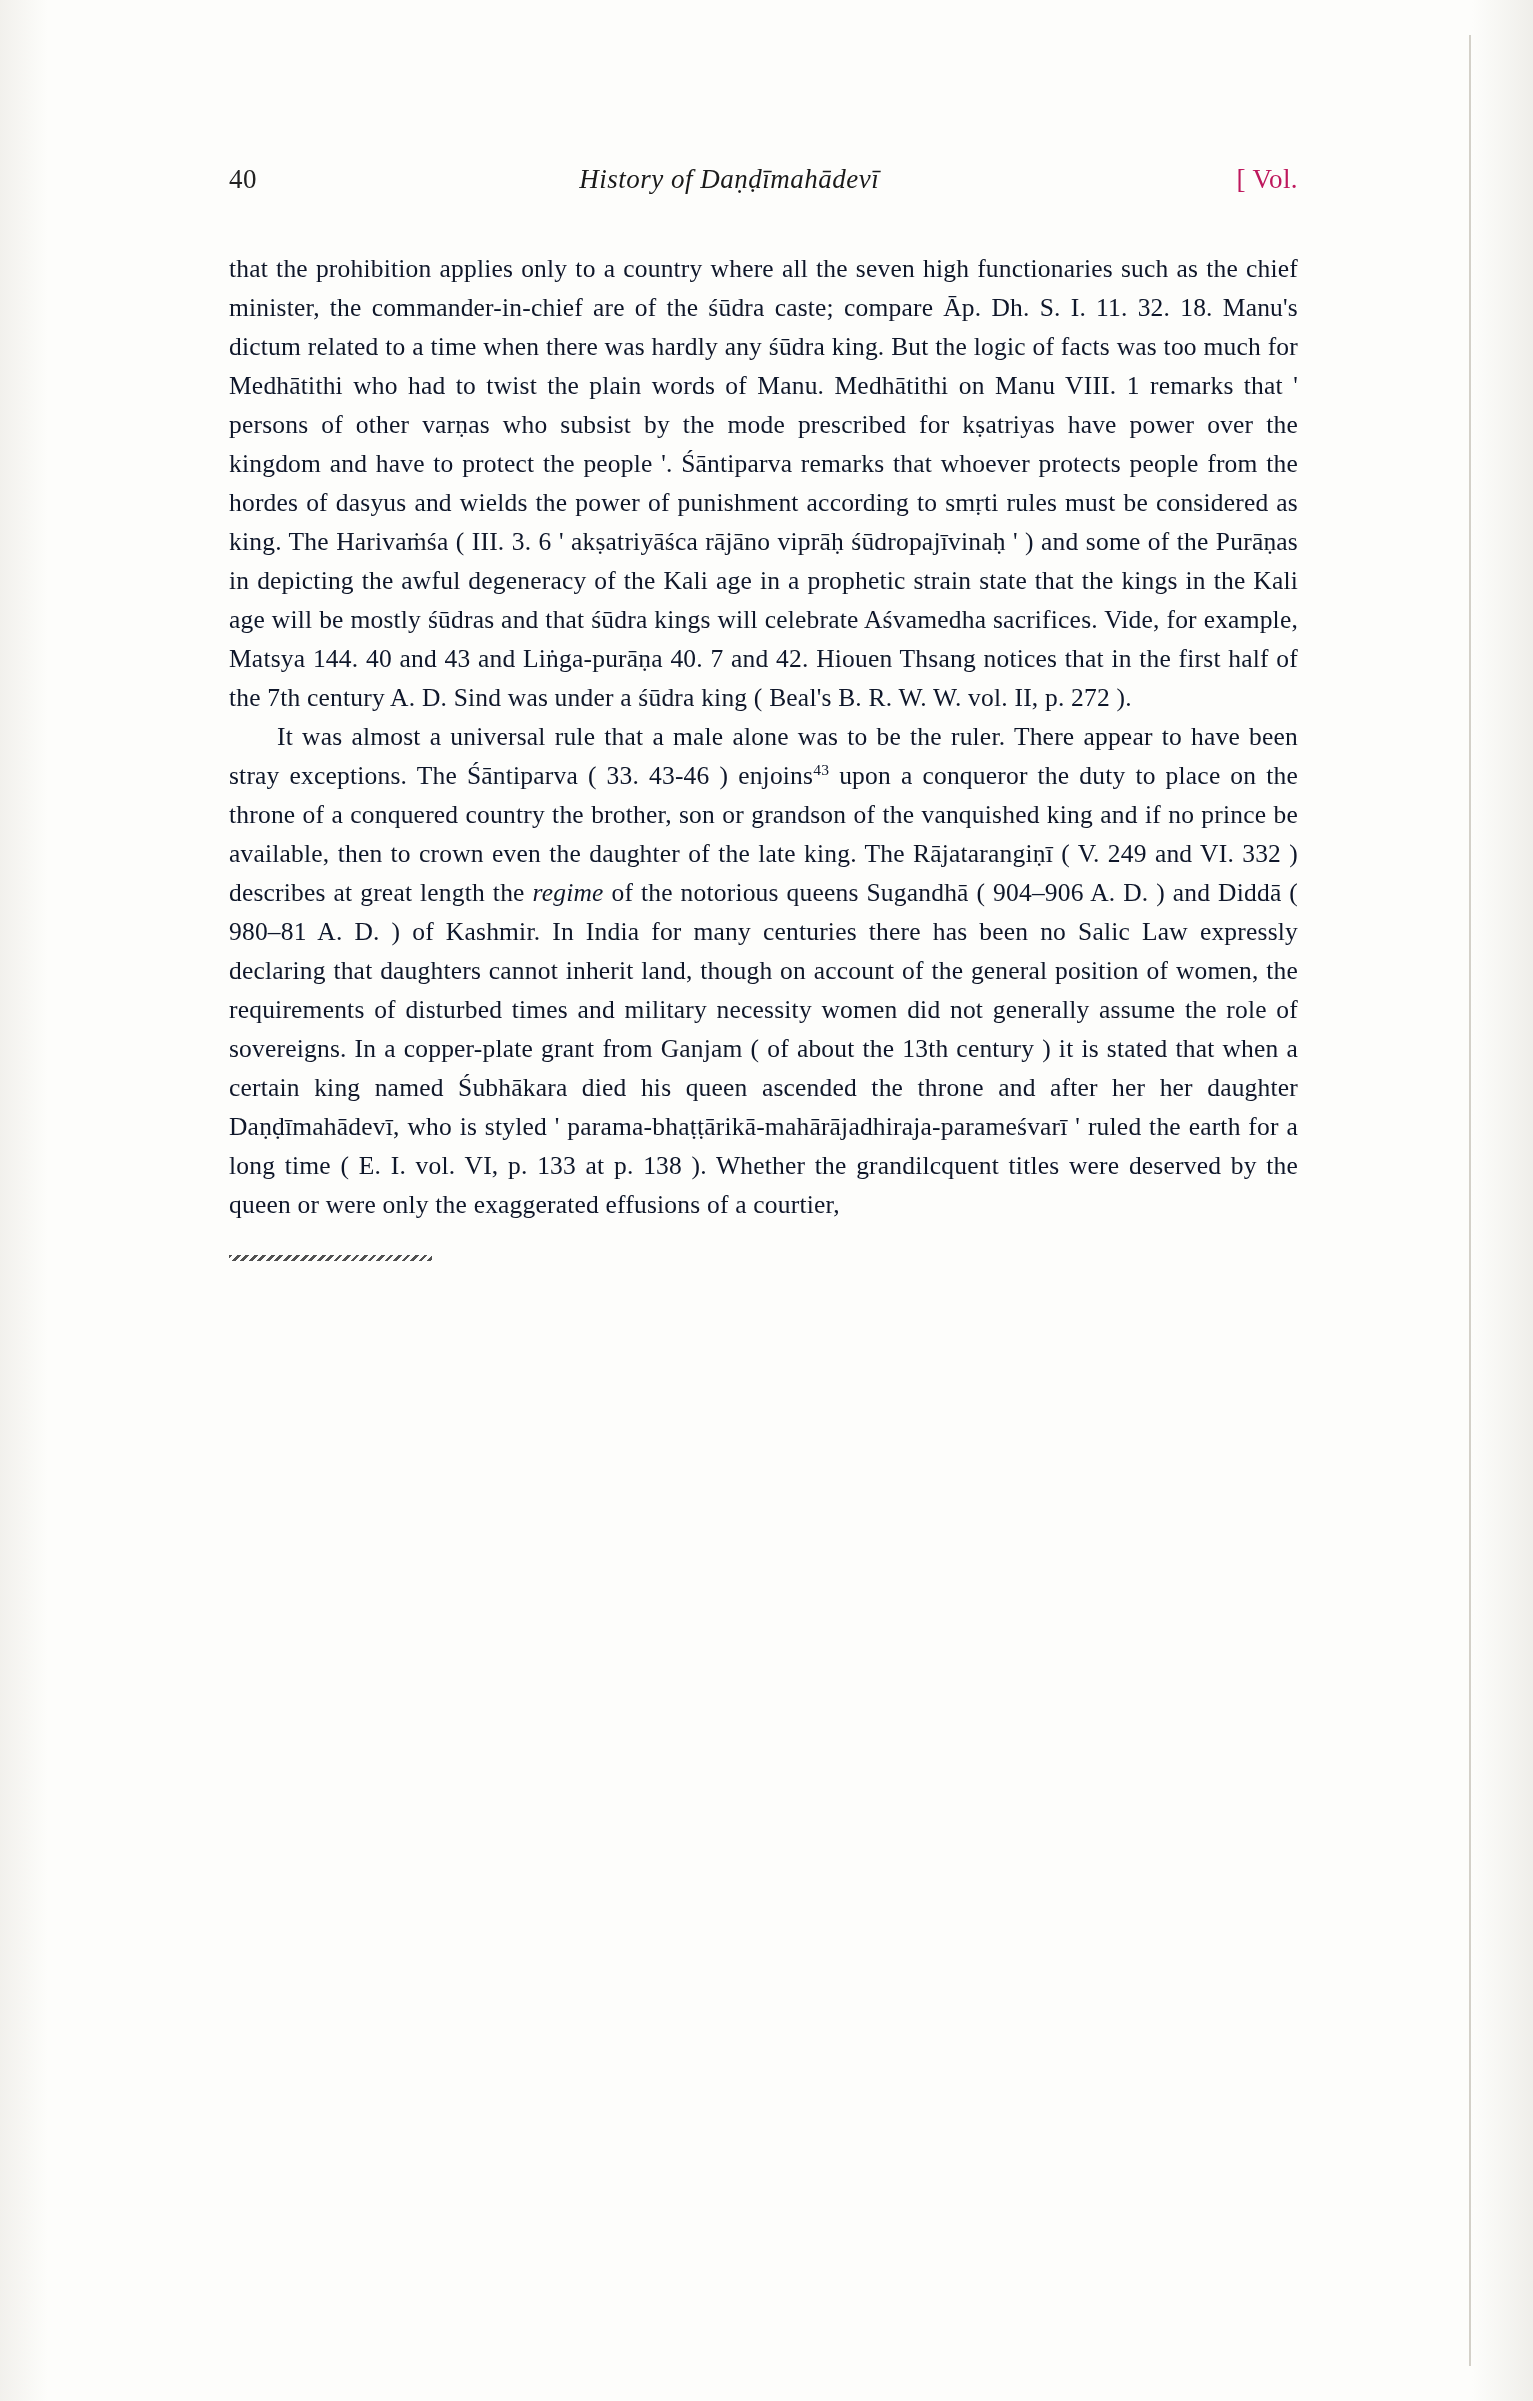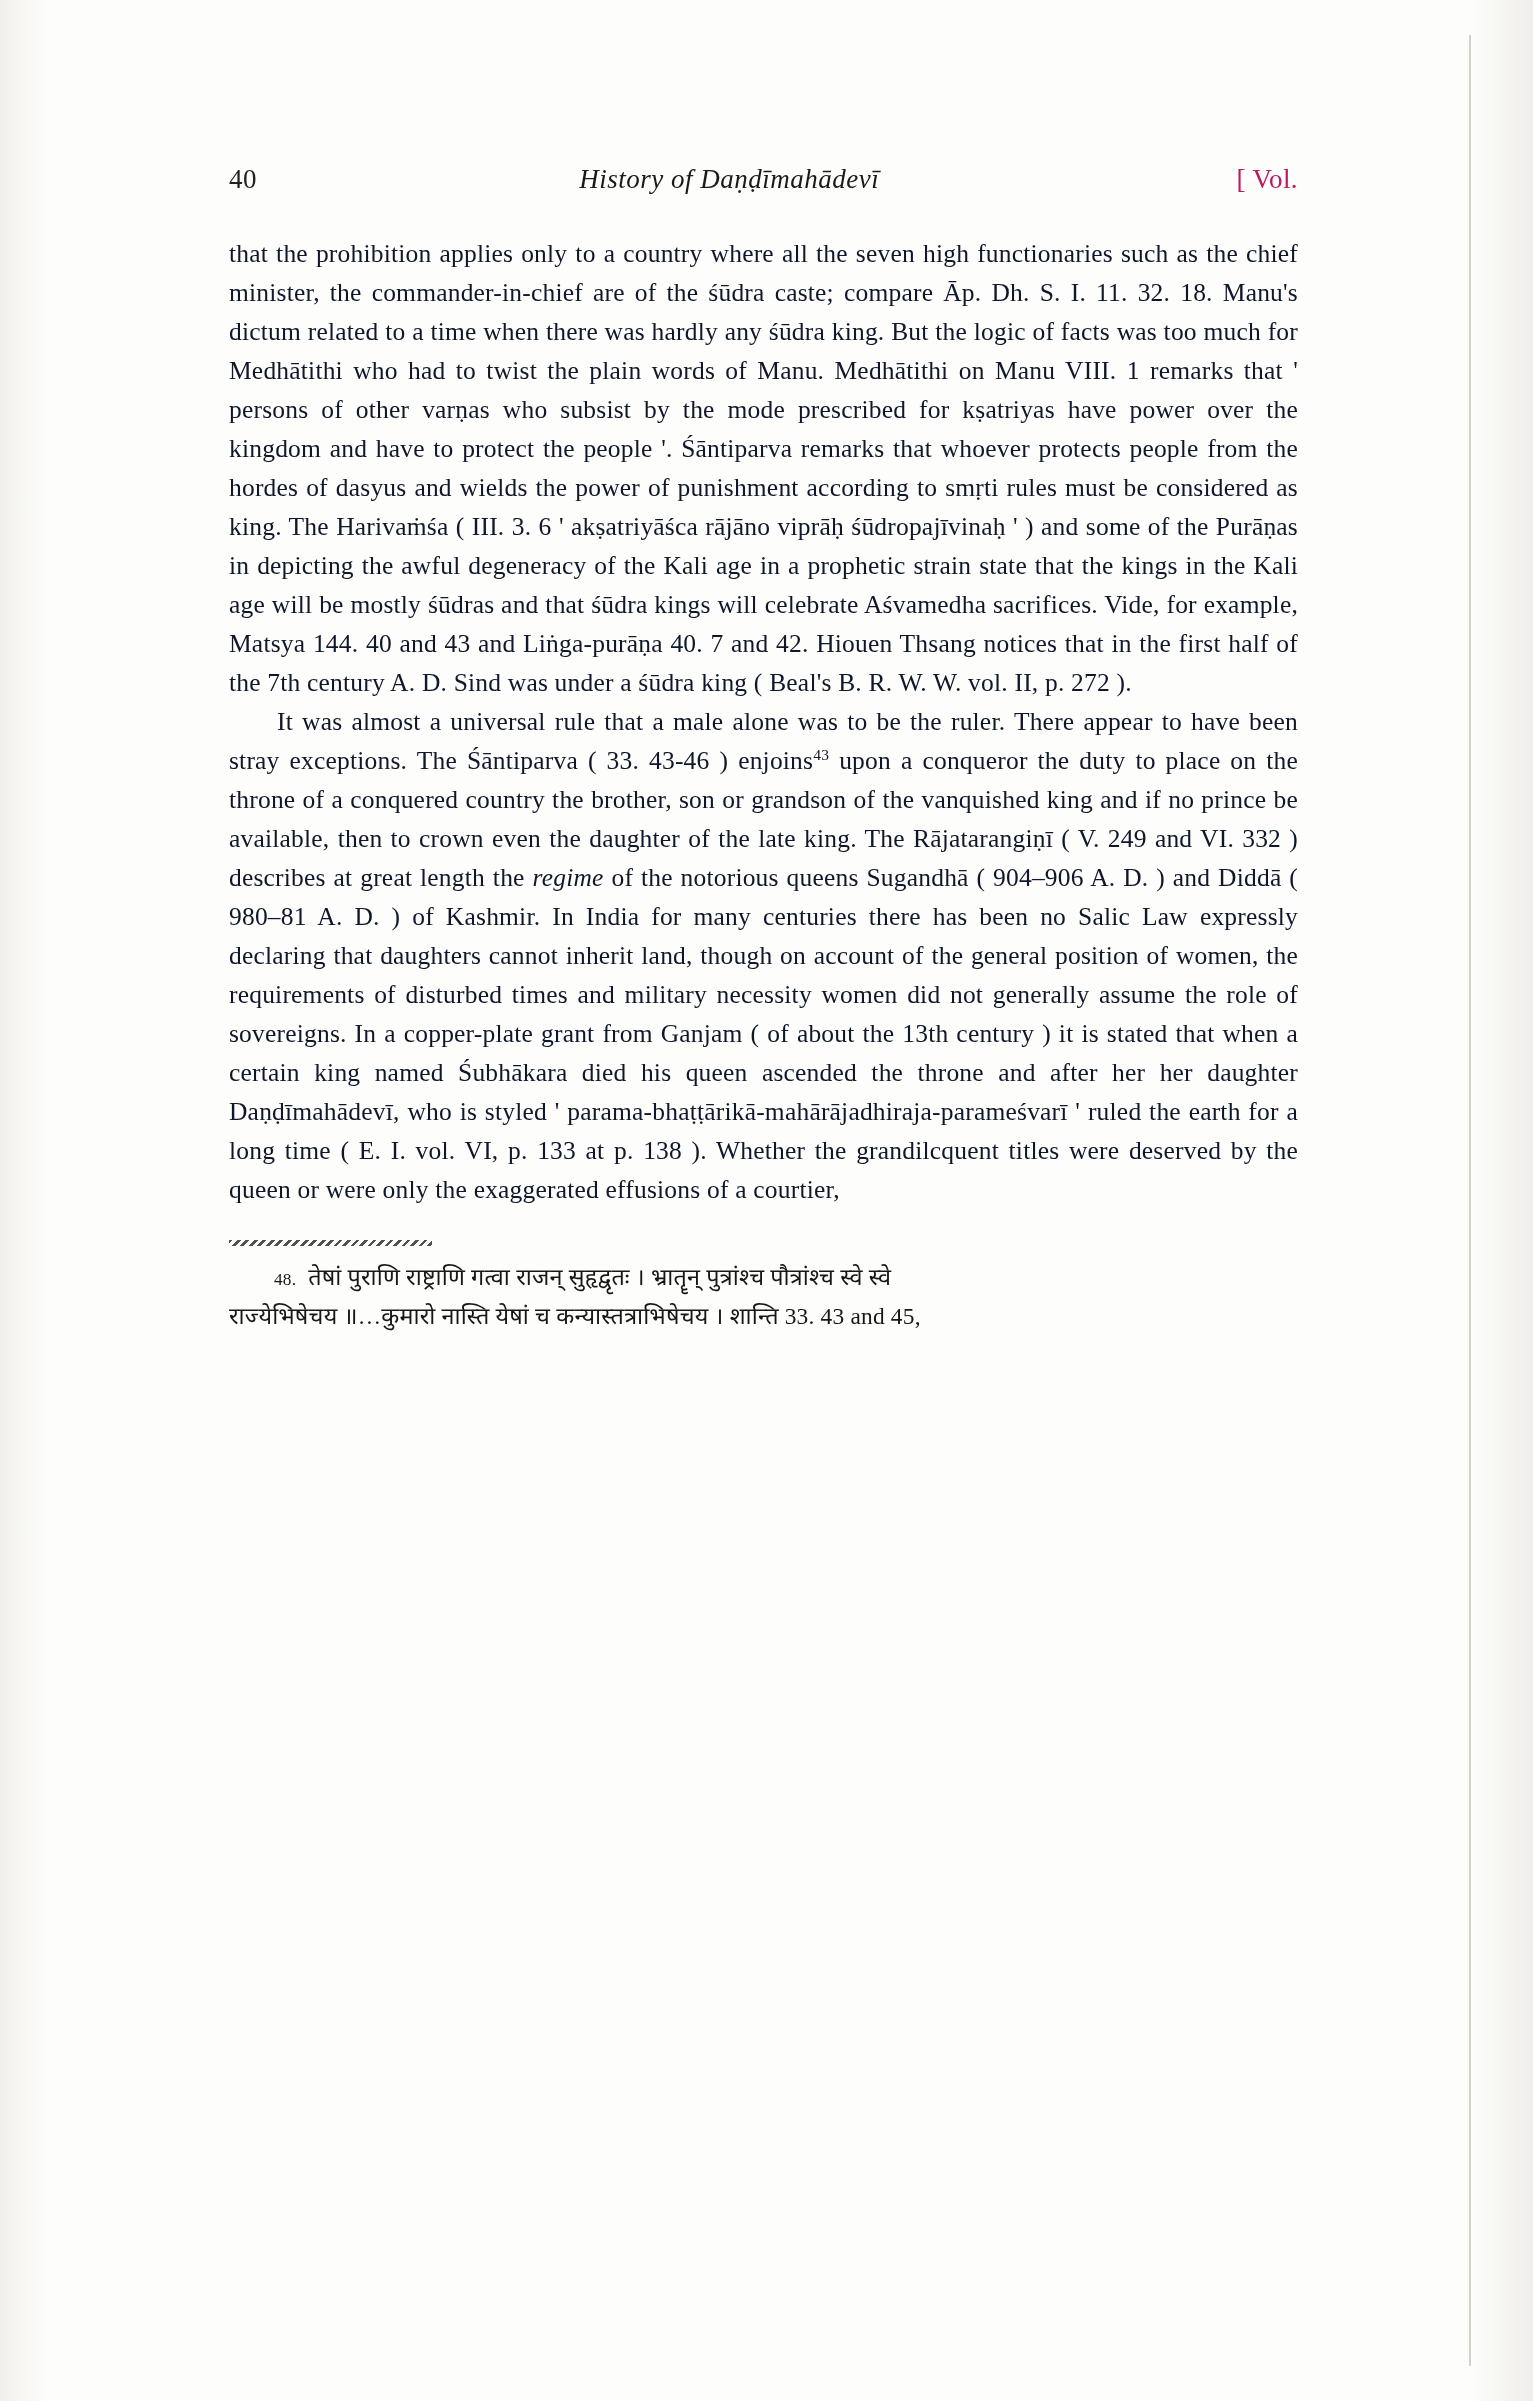--- a/index.html
+++ b/index.html
@@ -47,21 +47,21 @@
     position: absolute;
     left: 229px;
     top: 164px;
     width: 1069px;
   }
   
   .header {
     display: flex;
     align-items: baseline;
     justify-content: space-between;
-    margin-bottom: 39px;
+    margin-bottom: 54px;
   }
   .folio {
     font-size: 27px;
     letter-spacing: 0.4px;
     color: #222;
   }
   .running-title {
     font-style: italic;
     font-size: 27px;
     letter-spacing: 0.5px;
@@ -151,20 +151,16 @@
     </div>
 
     <p class="body">that the prohibition applies only to a country where all the seven high functionaries such as the chief minister, the commander-in-chief are of the śūdra caste; compare Āp. Dh. S. I. 11. 32. 18. Manu's dictum related to a time when there was hardly any śūdra king. But the logic of facts was too much for Medhātithi who had to twist the plain words of Manu. Medhātithi on Manu VIII. 1 remarks that ' persons of other varṇas who subsist by the mode prescribed for kṣatriyas have power over the kingdom and have to protect the people '. Śāntiparva remarks that whoever protects people from the hordes of dasyus and wields the power of punishment according to smṛti rules must be considered as king. The Harivaṁśa ( III. 3. 6 ' akṣatriyāśca rājāno viprāḥ śūdropajīvinaḥ ' ) and some of the Purāṇas in depicting the awful degeneracy of the Kali age in a prophetic strain state that the kings in the Kali age will be mostly śūdras and that śūdra kings will celebrate Aśvamedha sacrifices. Vide, for example, Matsya 144. 40 and 43 and Liṅga-purāṇa 40. 7 and 42. Hiouen Thsang notices that in the first half of the 7th century A. D. Sind was under a śūdra king ( Beal's B. R. W. W. vol. II, p. 272 ).</p>
 
     <p class="body indent">
       <span>It was almost a universal rule that a male alone was to be the ruler. There appear to have been stray exceptions. The Śāntiparva ( 33. 43-46 ) enjoins</span><sup class="fnref">43</sup><span> upon a conqueror the duty to place on the throne of a conquered country the brother, son or grandson of the vanquished king and if no prince be available, then to crown even the daughter of the late king. The Rājatarangiṇī ( V. 249 and VI. 332 ) describes at great length the </span><span class="italic">regime</span><span> of the notorious queens Sugandhā ( 904–906 A. D. ) and Diddā ( 980–81 A. D. ) of Kashmir. In India for many centuries there has been no Salic Law expressly declaring that daughters cannot inherit land, though on account of the general position of women, the requirements of disturbed times and military necessity women did not generally assume the role of sovereigns. In a copper-plate grant from Ganjam ( of about the 13th century ) it is stated that when a certain king named Śubhākara died his queen ascended the throne and after her her daughter Daṇḍīmahādevī, who is styled ' parama-bhaṭṭārikā-mahārājadhiraja-parameśvarī ' ruled the earth for a long time ( E. I. vol. VI, p. 133 at p. 138 ). Whether the grandilcquent titles were deserved by the queen or were only the exaggerated effusions of a courtier,</span>
     </p>
 
     <div class="fn-rule"></div>
 
-    <div class="footnote">
-      <span class="fn-num">48.</span><span class="dev">तेषां पुराणि राष्ट्राणि गत्वा राजन् सुहृद्वृतः । भ्रातॄन् पुत्रांश्च पौत्रांश्च स्वे स्वे</span><br>
-      <span class="dev">राज्येभिषेचय ॥…कुमारो नास्ति येषां च कन्यास्तत्राभिषेचय । शान्ति 33. 43 and 45,</span>
-    </div>
 
   </div>
 </div>
 
 
 </body></html>

